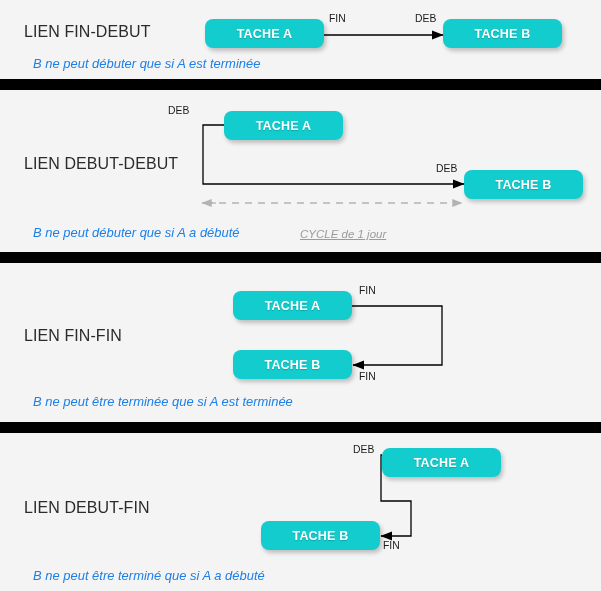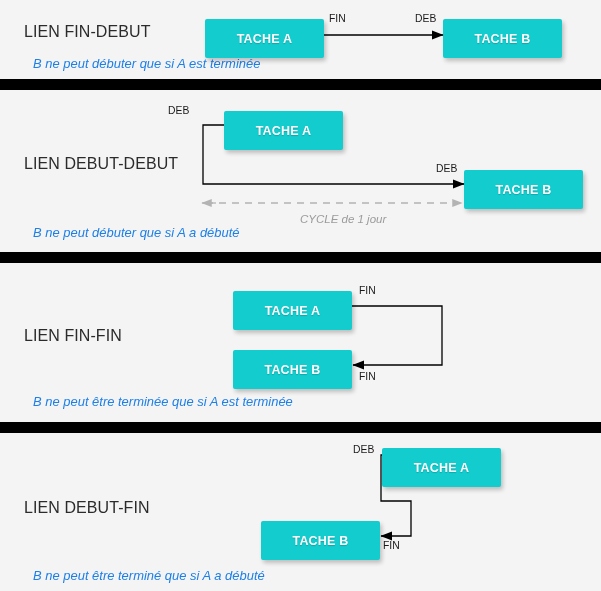--- a/index.html
+++ b/index.html
@@ -51,22 +51,22 @@
     font-style: italic;
     font-weight: 400;
     color: #1d7fe8;
     white-space: nowrap;
     transform: scaleX(0.96);
     transform-origin: left center;
   }
   .task {
     position: absolute;
     width: 119px;
-    height: 39px;
-    border-radius: 2px;
+    height: 29px;
+    border-radius: 8px;
     background: #12ccce;
     box-shadow: 2px 3px 4px rgba(0,0,0,0.22);
     color: #ffffff;
     font-family: "Liberation Sans", sans-serif;
     font-size: 12.5px;
     font-weight: 700;
     letter-spacing: 0.2px;
     display: flex;
     align-items: center;
     justify-content: center;
@@ -128,21 +128,21 @@
   <div class="section" style="top:90px;height:162px;">
     <div class="title" style="left:24px; top:64px;">LIEN DEBUT-DEBUT</div>
     <div class="caption" style="left:33px; top:135px;">B ne peut débuter que si A a débuté</div>
 
     <div class="task" style="left:224px; top:21px;">TACHE A</div>
     <div class="task" style="left:464px; top:80px;">TACHE B</div>
 
     <div class="lbl" style="left:168px; top:14px;">DEB</div>
     <div class="lbl" style="left:436px; top:72px;">DEB</div>
 
-    <div class="cyclelbl" style="left:300px; top:123px;">CYCLE de 1 jour</div>
+    <div class="cyclelbl" style="left:300px; top:138px;text-decoration:underline;">CYCLE de 1 jour</div>
 
     <svg class="lines" width="601" height="162">
       <defs>
         <marker id="ah2" markerWidth="9" markerHeight="7" refX="8.5" refY="3.5" orient="auto">
           <polygon points="0 0, 9 3.5, 0 7" fill="#000000"></polygon>
         </marker>
         <marker id="ahg_r" markerWidth="8" markerHeight="6" refX="7.5" refY="3" orient="auto">
           <polygon points="0 0, 8 3, 0 6" fill="#b3b3b3"></polygon>
         </marker>
         <marker id="ahg_l" markerWidth="8" markerHeight="6" refX="7.5" refY="3" orient="auto">

